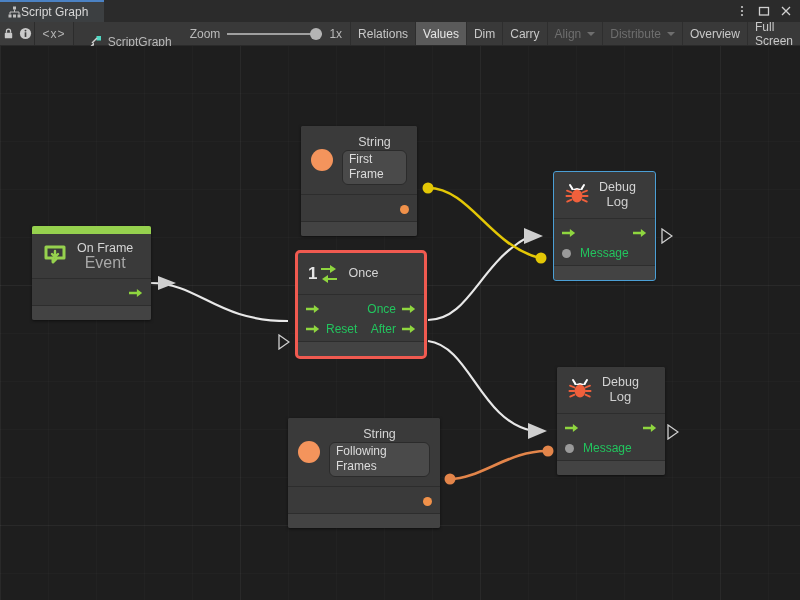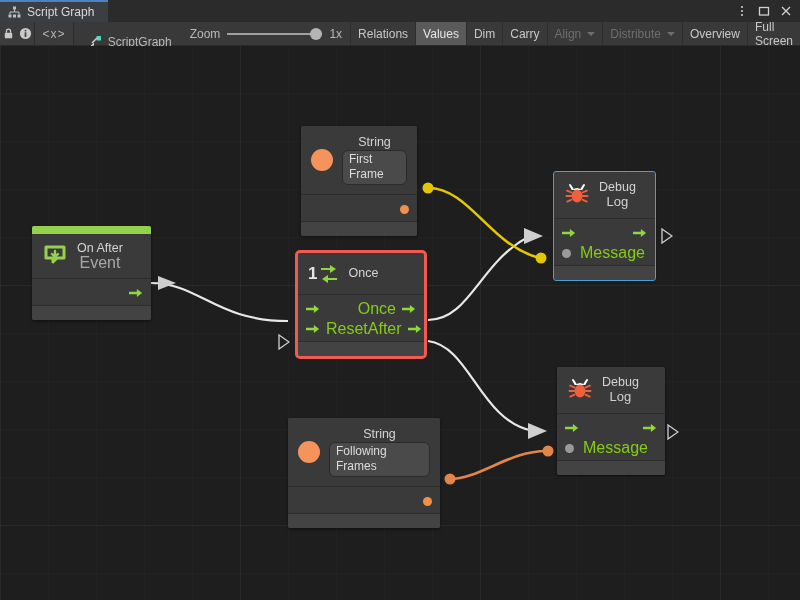--- a/index.html
+++ b/index.html
@@ -13,21 +13,21 @@
     -webkit-font-smoothing:antialiased;
   }
 
   
   #titlebar{
     position:absolute; left:0; top:0; width:800px; height:22px;
     background:#2b2b2b; display:flex; align-items:flex-end;
   }
   #tab{
     position:relative; height:22px; padding:0 14px 0 8px;
-    background:#3c3f41; display:flex; align-items:center; gap:6px;
+    background:#3c3f41; display:flex; align-items:center; 
     border-top:2px solid #4b82c4; min-width:104px;text-align:center;
   }
   #tab .tab-label{ font-size:12px; color:#d8d8d8; line-height:1; }
   .tab-icon{ width:13px; height:13px; display:block; }
   #winctl{
     position:absolute; right:4px; top:0; height:22px;
     display:flex; align-items:center; gap:2px;
   }
   .wbtn{ width:20px; height:20px; display:flex; align-items:center; justify-content:center; }
 
@@ -91,21 +91,21 @@
     display:flex; align-items:center; gap:9px;
     padding:7px 10px 8px 10px; background:#3a3a3a;
   }
   .node .head .titles{ display:flex; flex-direction:column; gap:1px;align-items:center; }
   .node .head .t1{ color:#d4d4d4; font-size:12.5px; line-height:14px; }
   .node .head .t2{ color:#a8a8a8; font-size:16px; line-height:14px; }
   .node .body{ background:#3a3a3a; border-top:1px solid #2d2d2d; padding:4px 0 2px 0; }
   .node .foot{ background:#434343; border-top:1px solid #2d2d2d; height:15px; border-radius:0 0 2px 2px; }
   .prow{ display:flex; align-items:center; justify-content:space-between; height:20px; padding:0 8px; }
   .pside{ display:flex; align-items:center; gap:6px; }
-  .plabel{ color:#84cc16; font-size:16px; }
+  .plabel{ color:#22c55e; font-size:12px; }
   .dotgrey{ width:9px;height:9px;border-radius:50%;background:#9a9a9a; display:inline-block; }
   .dotorange{ width:9px;height:9px;border-radius:50%;background:#f0914a; display:inline-block; }
 
   .selected-red{ outline:3px solid #f05a50; outline-offset:0px; }
   .selected-blue{ outline:1px solid #4b9fd5; outline-offset:0px; }
 
   .valfield{
     background:#4a4a4a; border:1px solid #2b2b2b; border-radius:6px;
     color:#dcdcdc; font-size:12px; padding:1px 6px 2px 6px; line-height:15px;
   }
@@ -256,21 +256,21 @@
   <div class="node" id="n-onupdate" style="left:32px; top:180px; width:119px;">
     <div class="accent" style="background:#96d14e;"></div>
     <div class="head">
       <span>
         <svg viewBox="0 0 26 26" width="26" height="26">
           <path d="M4 6 h18 v11 h-7 l-4 4 v-4 H4 Z" fill="none" stroke="#96d14e" stroke-width="3" stroke-linejoin="round"></path>
           <path d="M13 10 v6 M10 13 l3 3 l3 -3" stroke="#96d14e" stroke-width="2.4" fill="none" stroke-linecap="round"></path>
         </svg>
       </span>
       <span class="titles">
-        <span class="t1">On After</span>
+        <span class="t1">On Frame</span>
         <span class="t2">Event</span>
       </span>
     </div>
     <div class="body">
       <div class="prow" style="justify-content:flex-end;">
         <span>
           <svg class="arrowport" viewBox="0 0 16 13">
               <path d="M0 5 h9 V2 l6 4.5 -6 4.5 V8 H0 Z" fill="#8fd63f"></path>
             </svg>
         </span>

